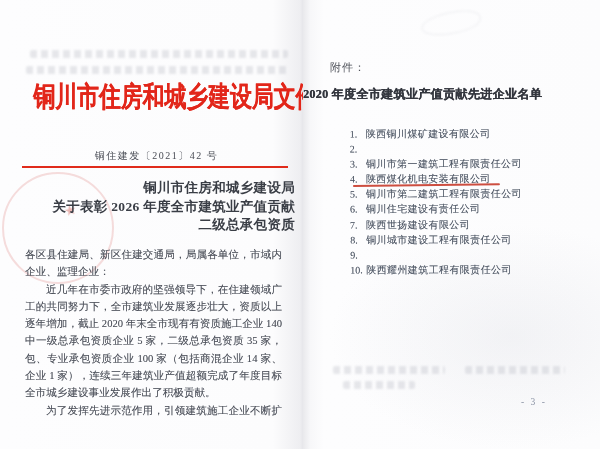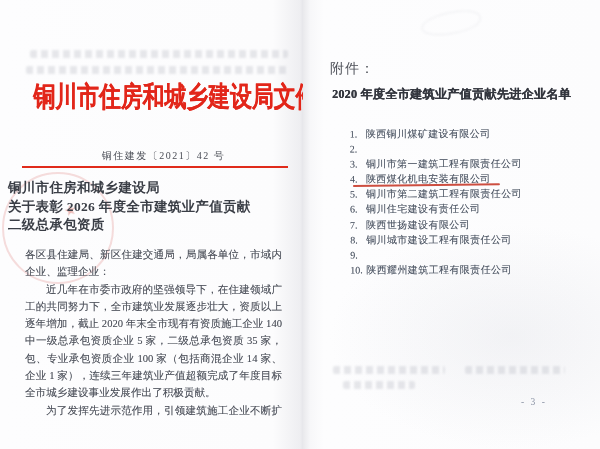--- a/index.html
+++ b/index.html
@@ -40,30 +40,30 @@
 
   
   .masthead {
     position:absolute; top:78px; left:0; width:100%;
     text-align:center; white-space:nowrap;
     font-size:28px; font-weight:bold; color:#e2261a;
     transform:scaleX(0.78); transform-origin:50% 50%;
     text-shadow:0.4px 0 0 #e2261a;
   }
   .doc-number {
-    position:absolute; top:149px; left:12px; width:100%;
+    position:absolute; top:149px; left:5px; width:100%;
     text-align:center; font-size:10px; color:#494c55; letter-spacing:1.5px;
   }
   .red-rule {
     position:absolute; top:166px; left:22px; width:266px; height:2px;
     background:#e02b1b;
   }
   .decision-title {
     position:absolute; top:179px; left:8px; width:287px;
-    text-align:left; font-weight:bold; font-size:13.5px; line-height:18.5px;
+    text-align:right; font-weight:bold; font-size:13.5px; line-height:18.5px;
     color:#3a3e46; letter-spacing:0.3px;
   }
   .seal {
     position:absolute; top:172px; left:2px; width:112px; height:112px;
     border:2px solid rgba(216,92,84,0.20); border-radius:50%;
     filter:blur(0.6px);
   }
   .seal-star {
     position:absolute; top:202px; left:64px; font-size:14px;
     color:rgba(203,68,58,0.38); transform:rotate(-14deg); filter:blur(0.4px);
@@ -72,25 +72,25 @@
     position:absolute; top:246px; left:25px; width:257px;
     font-size:10.6px; line-height:17.3px; color:#4e525c;
     text-shadow:0 0 0.4px rgba(78,82,92,0.45);
   }
   .line { text-align:justify; text-align-last:left; white-space:nowrap; }
   .line.j { text-align-last:justify; white-space:normal; height:17.3px; overflow:hidden; }
   .line.indent { text-indent:21px; }
 
   
   .attach-label {
-    position:absolute; top:60px; left:27px; font-size:14px; color:#4f525a;
+    position:absolute; top:60px; left:27px; font-size:11px; color:#4f525a;
     letter-spacing:1px;
   }
   .list-title {
-    position:absolute; top:86px; left:0; width:100%; text-align:center;
+    position:absolute; top:86px; left:0; width:100%; 
     font-weight:bold; font-size:12.2px; color:#33363e; letter-spacing:0.2px;
     text-shadow:0.3px 0 0 #33363e;
   }
   .company-list {
     position:absolute; top:126px; left:47px; width:235px;
     font-size:10px; color:#4d5664; transform:rotate(-0.2deg);
     text-shadow:0 0 0.4px rgba(77,86,100,0.4);
   }
   .item { display:flex; height:15.1px; line-height:15.1px; }
   .item .num { width:16px; flex:0 0 16px; }

